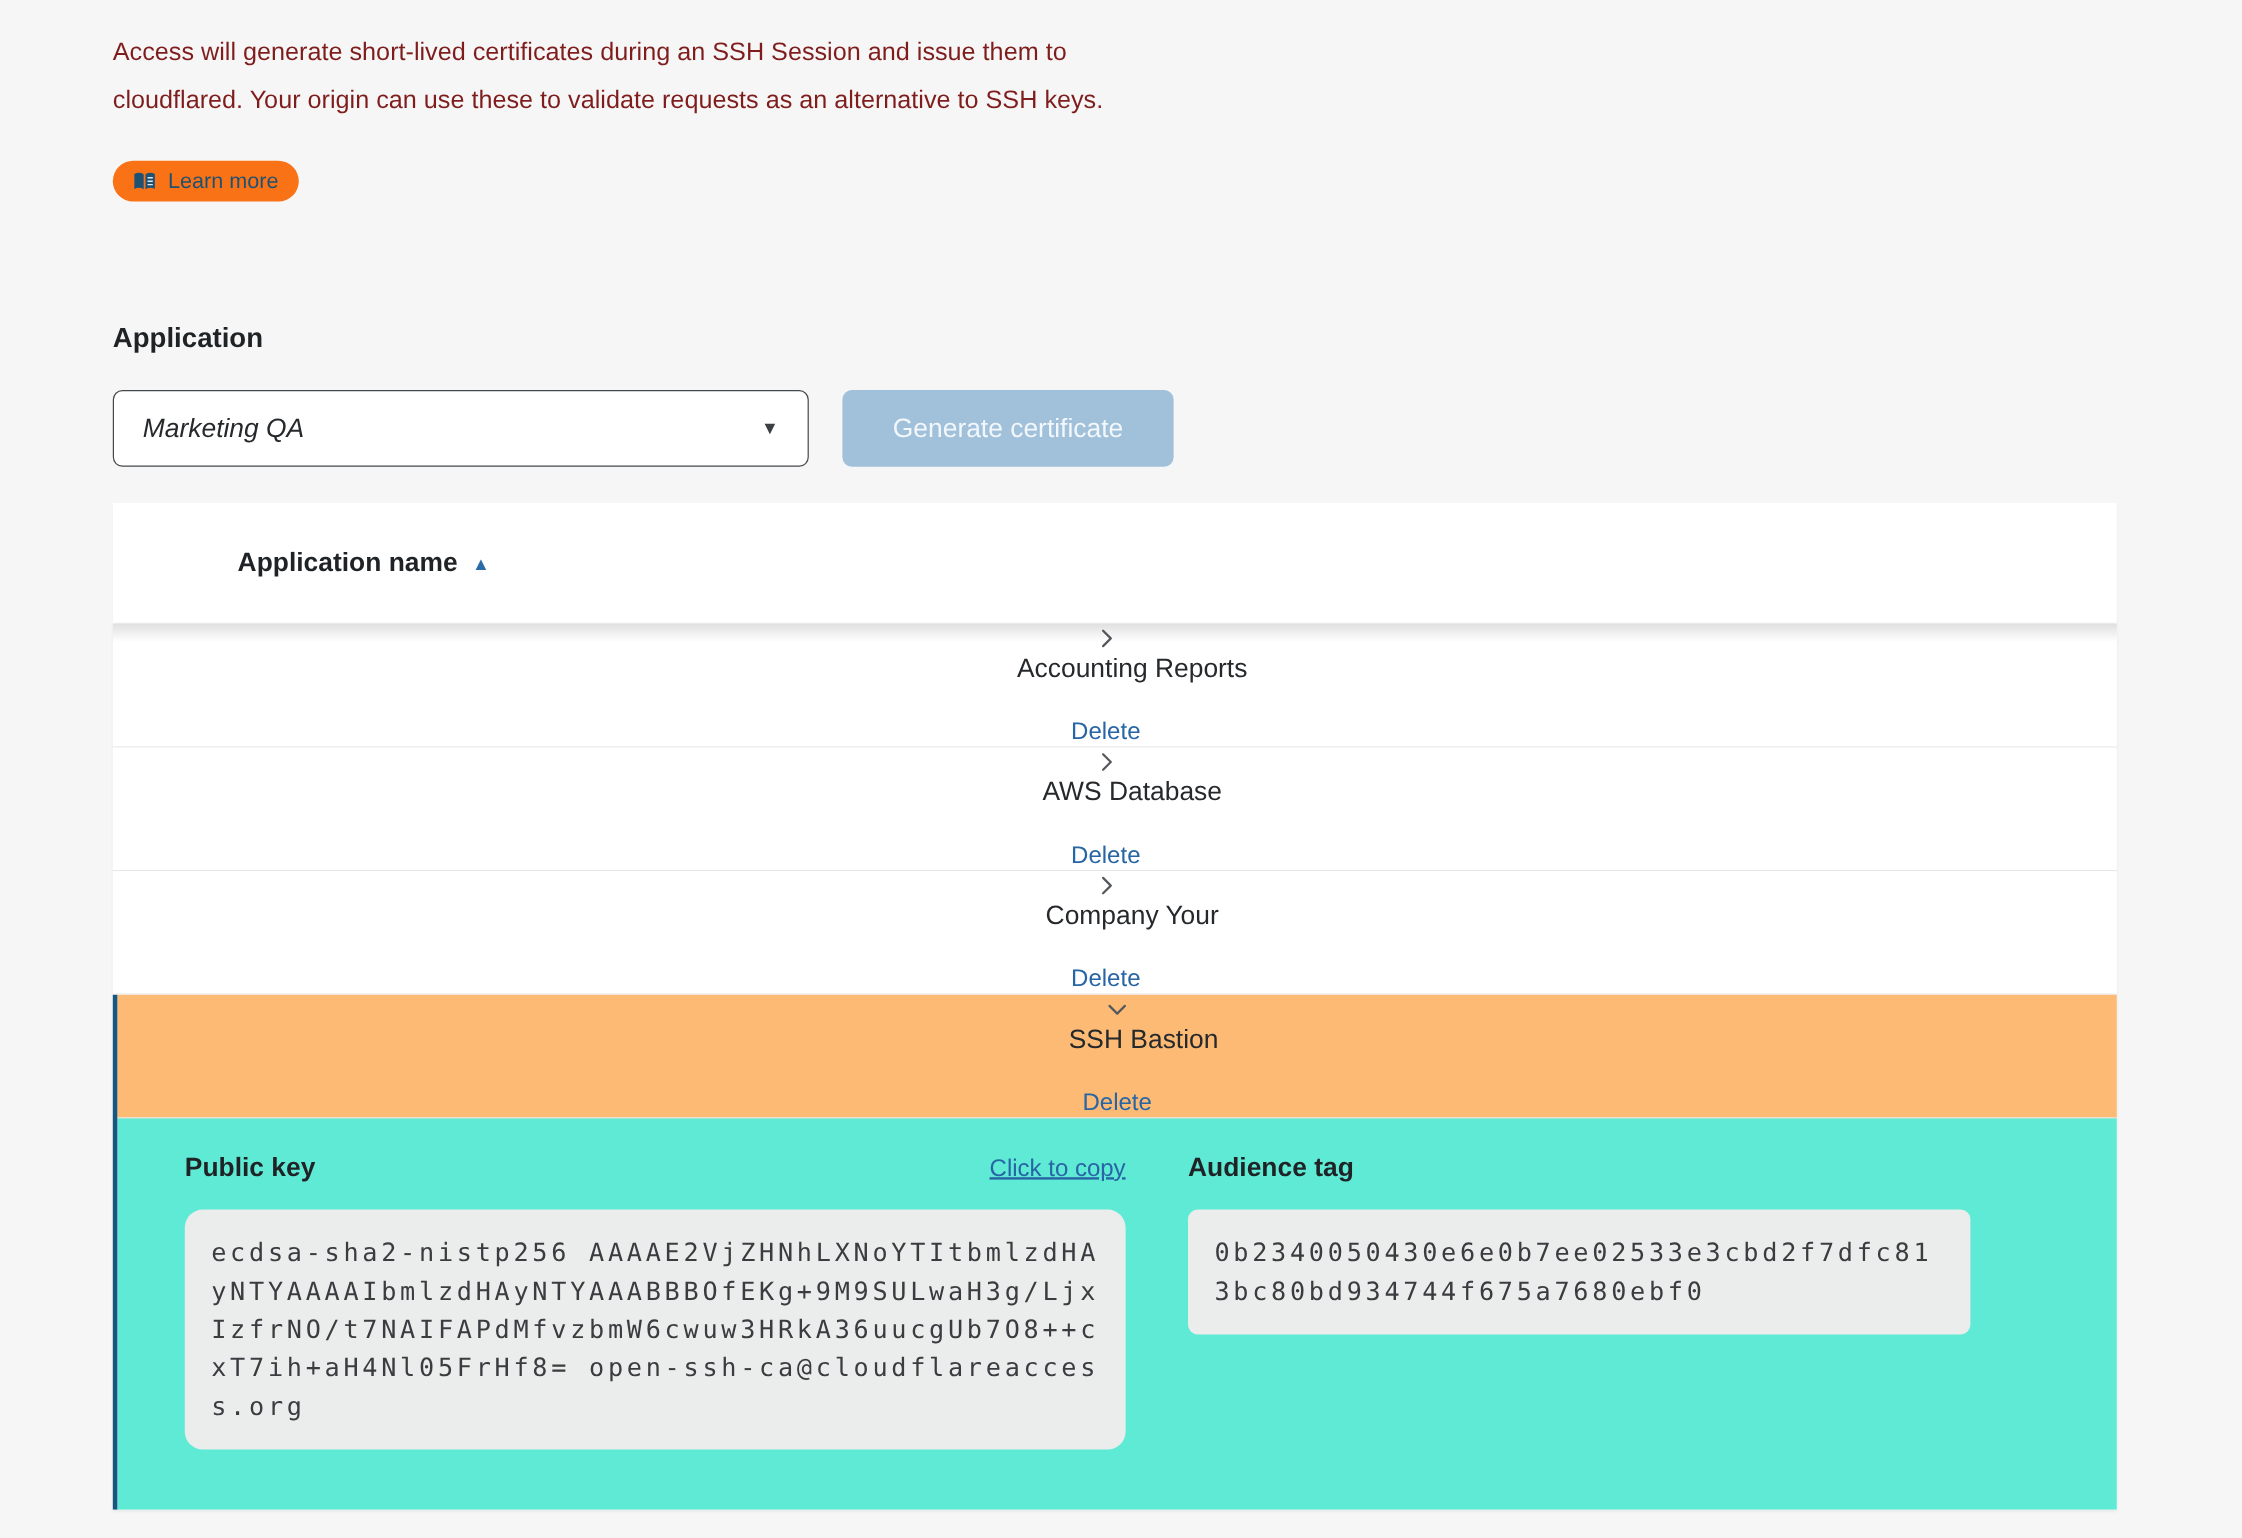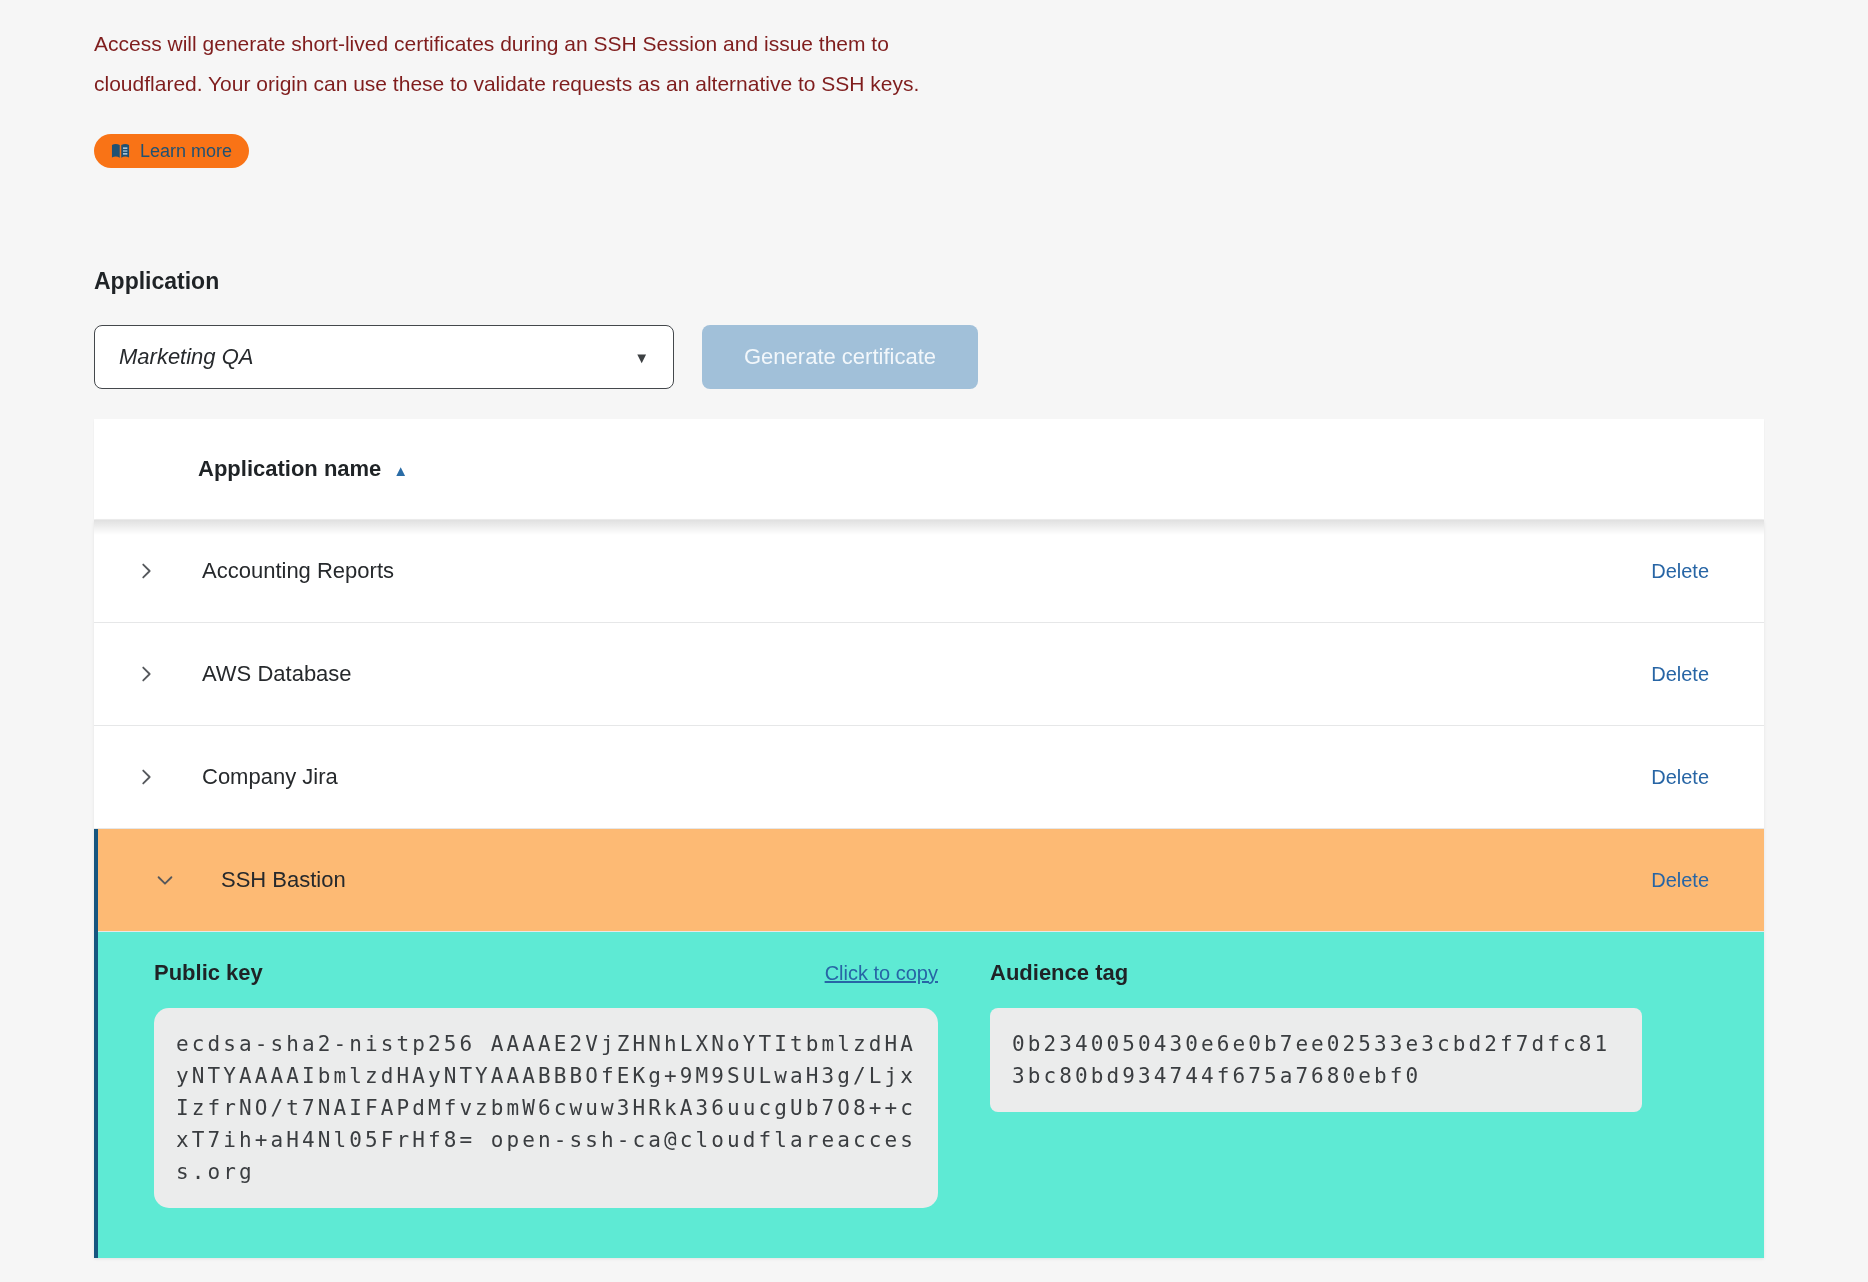--- a/index.html
+++ b/index.html
@@ -95,20 +95,21 @@
     z-index:2;
   }
 
   .row {
     height:103px;
     background:#fff;
     display:flex;
     align-items:center;
     padding:0 55px 0 40px;
     border-bottom:1px solid #e6e7e8;
+    flex-direction:column;
   }
   .row .chev { width:24px; height:24px; display:flex; align-items:center; justify-content:center; cursor:pointer; }
   .row .row-name { margin-left:44px; font-size:22px; color:#26292c; }
   .row .spacer { flex:1; }
   .delete-link { font-size:20px; color:#2765a5; text-decoration:none; cursor:pointer; }
 
   .expanded-group { border-left:4px solid #16567f; background:#fff; }
   .expanded-group .row { background:#fdba74; padding-left:55px; border-bottom:1px solid #e6e7e8; }
 
   .detail {
@@ -202,21 +203,21 @@
         <span class="spacer"></span>
         <a class="delete-link">Delete</a>
       </div>
 
       <div class="row">
         <span class="chev">
           <svg width="22" height="22" viewBox="0 0 24 24" fill="none" stroke="#55585c" stroke-width="2" stroke-linecap="round" stroke-linejoin="round">
               <path d="M9 5l7 7-7 7"></path>
             </svg>
         </span>
-        <span class="row-name">Company Jira</span>
+        <span class="row-name">Company Your</span>
         <span class="spacer"></span>
         <a class="delete-link">Delete</a>
       </div>
 
       <div class="expanded-group">
         <div class="row">
           <span class="chev">
             <svg width="22" height="22" viewBox="0 0 24 24" fill="none" stroke="#55585c" stroke-width="2" stroke-linecap="round" stroke-linejoin="round">
                 <path d="M5 9l7 7 7-7"></path>
               </svg>

